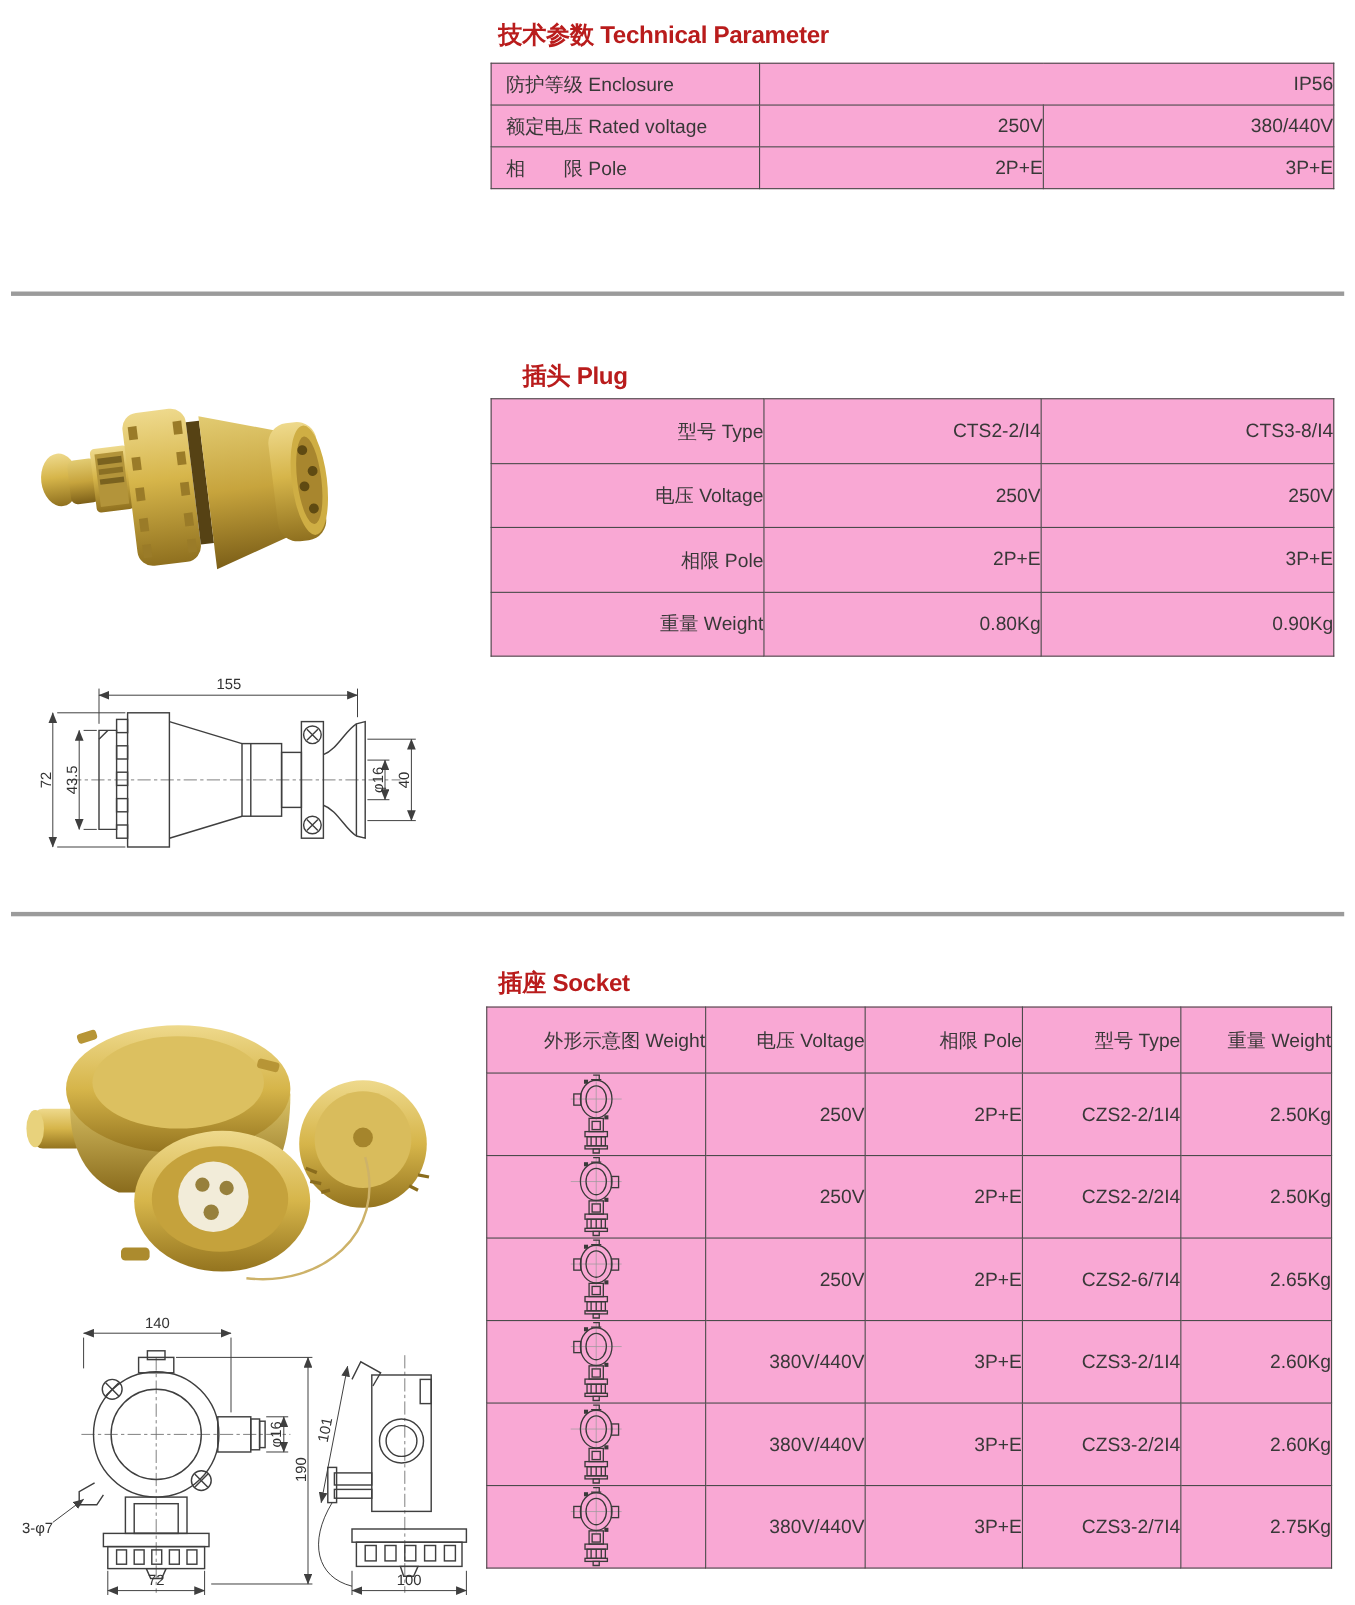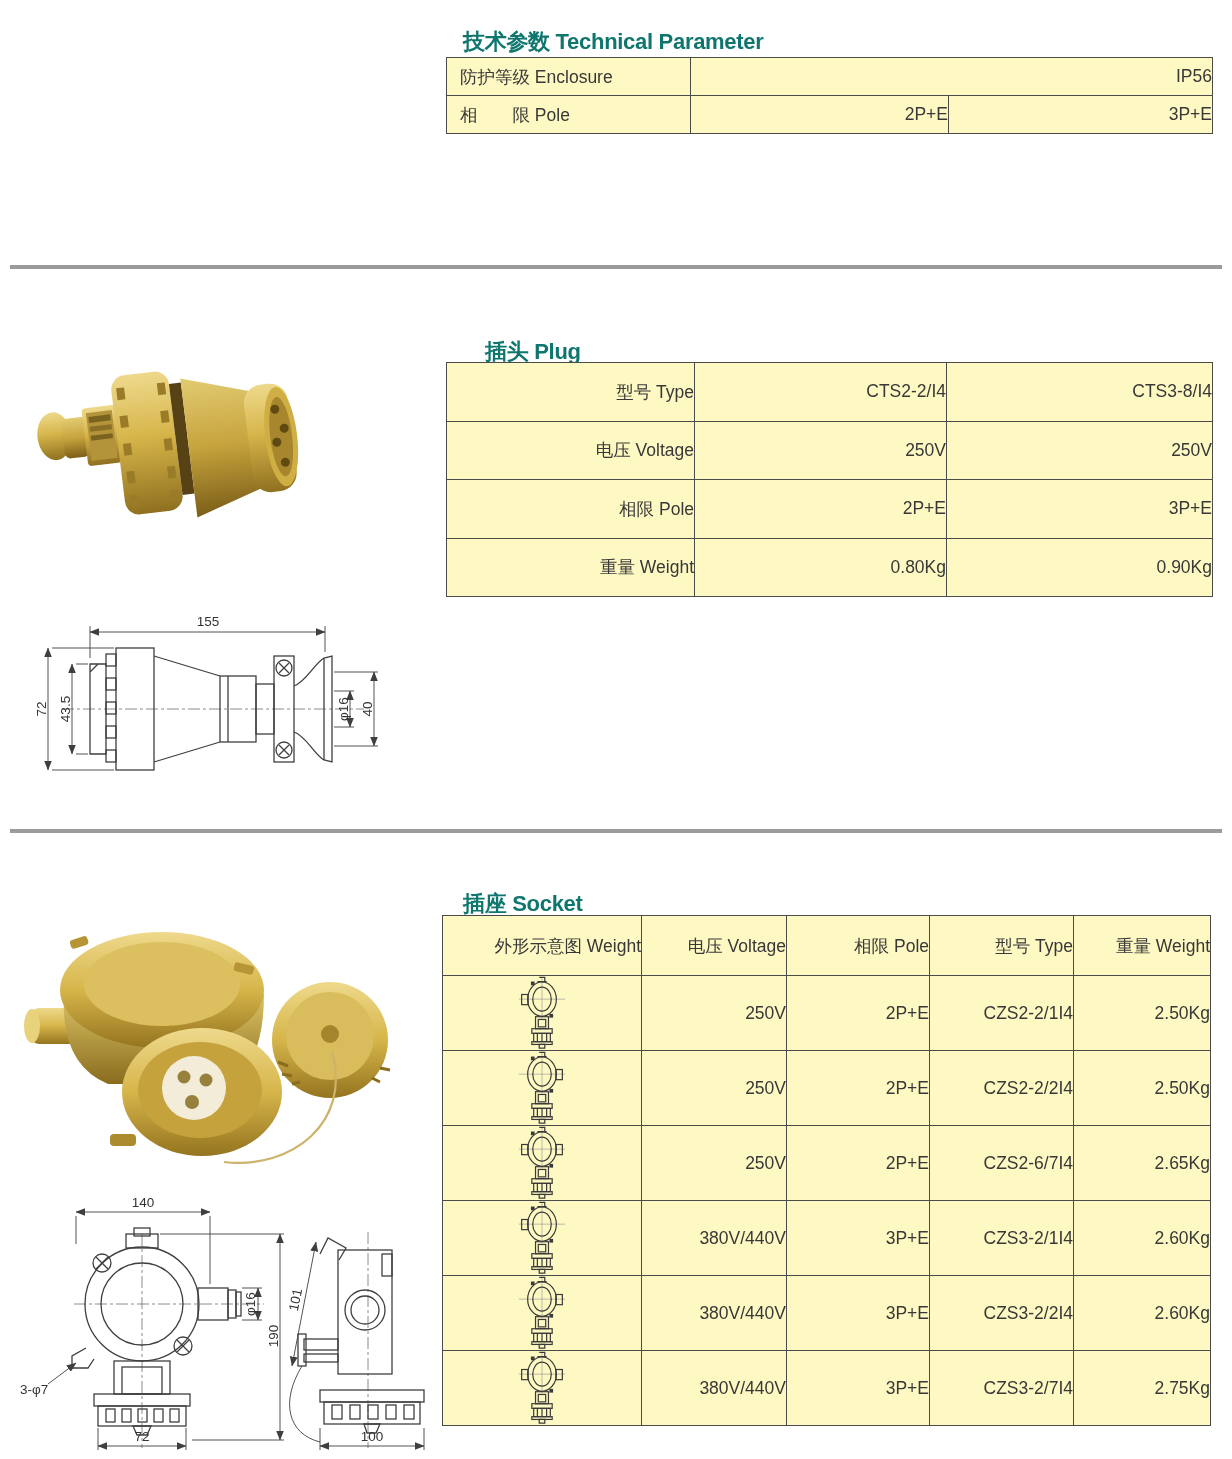--- a/index.html
+++ b/index.html
@@ -1,28 +1,28 @@
 <!DOCTYPE html>
 <html><head>
 <meta charset="utf-8">
 <style>
   html,body { margin:0; padding:0; background:#ffffff; }
   .page {
     position:relative; width:1232px; height:1459px; background:#ffffff;
     font-family:"Liberation Sans", sans-serif; color:#383838; overflow:hidden;
   }
   .sec-title {
-    position:absolute; margin:17px; font-size:22px; font-weight:bold;
-    color:#0f766e; letter-spacing:-0.3px; white-space:nowrap;
+    position:absolute; margin:7px; font-size:22px; font-weight:bold;
+    color:#b91c1c; letter-spacing:-0.3px; white-space:nowrap;
   }
   .divider { position:absolute; left:10px; width:1212px; height:4px; background:#9B9B9B; }
 
   table.spec {
     position:absolute; border-collapse:collapse; table-layout:fixed;
-    font-size:17.5px; color:#383838; background:#fef9c3;
+    font-size:17.5px; color:#383838; background:#f9a8d4;
   }
   table.spec td {
     border:1.5px solid #4B4B4B; text-align:right; vertical-align:middle;
     padding:0; overflow:hidden;
   }
   #tech-table td { height:37px; }
   #tech-table td.lbl { text-align:left; padding-left:13px; }
   #plug-table td { height:57.5px; }
   #socket-table tr.hdr td { height:59px; }
   #socket-table tr.row td { height:69.5px; }
@@ -58,20 +58,25 @@
   <table class="spec" id="tech-table" style="left:446px; top:57px; width:766px;">
     <colgroup>
         <col style="width:244px">
         <col style="width:258px">
         <col style="width:264px">
       </colgroup>
     <tbody>
       <tr>
         <td class="lbl">防护等级 Enclosure</td>
         <td colspan="2">IP56</td>
+      </tr>
+      <tr>
+        <td class="lbl">额定电压 Rated voltage</td>
+        <td>250V</td>
+        <td>380/440V</td>
       </tr>
       <tr>
         <td class="lbl">相　　限 Pole</td>
         <td>2P+E</td>
         <td>3P+E</td>
       </tr>
     </tbody>
   </table>
 
   <div class="divider" style="top:265px;"></div>

